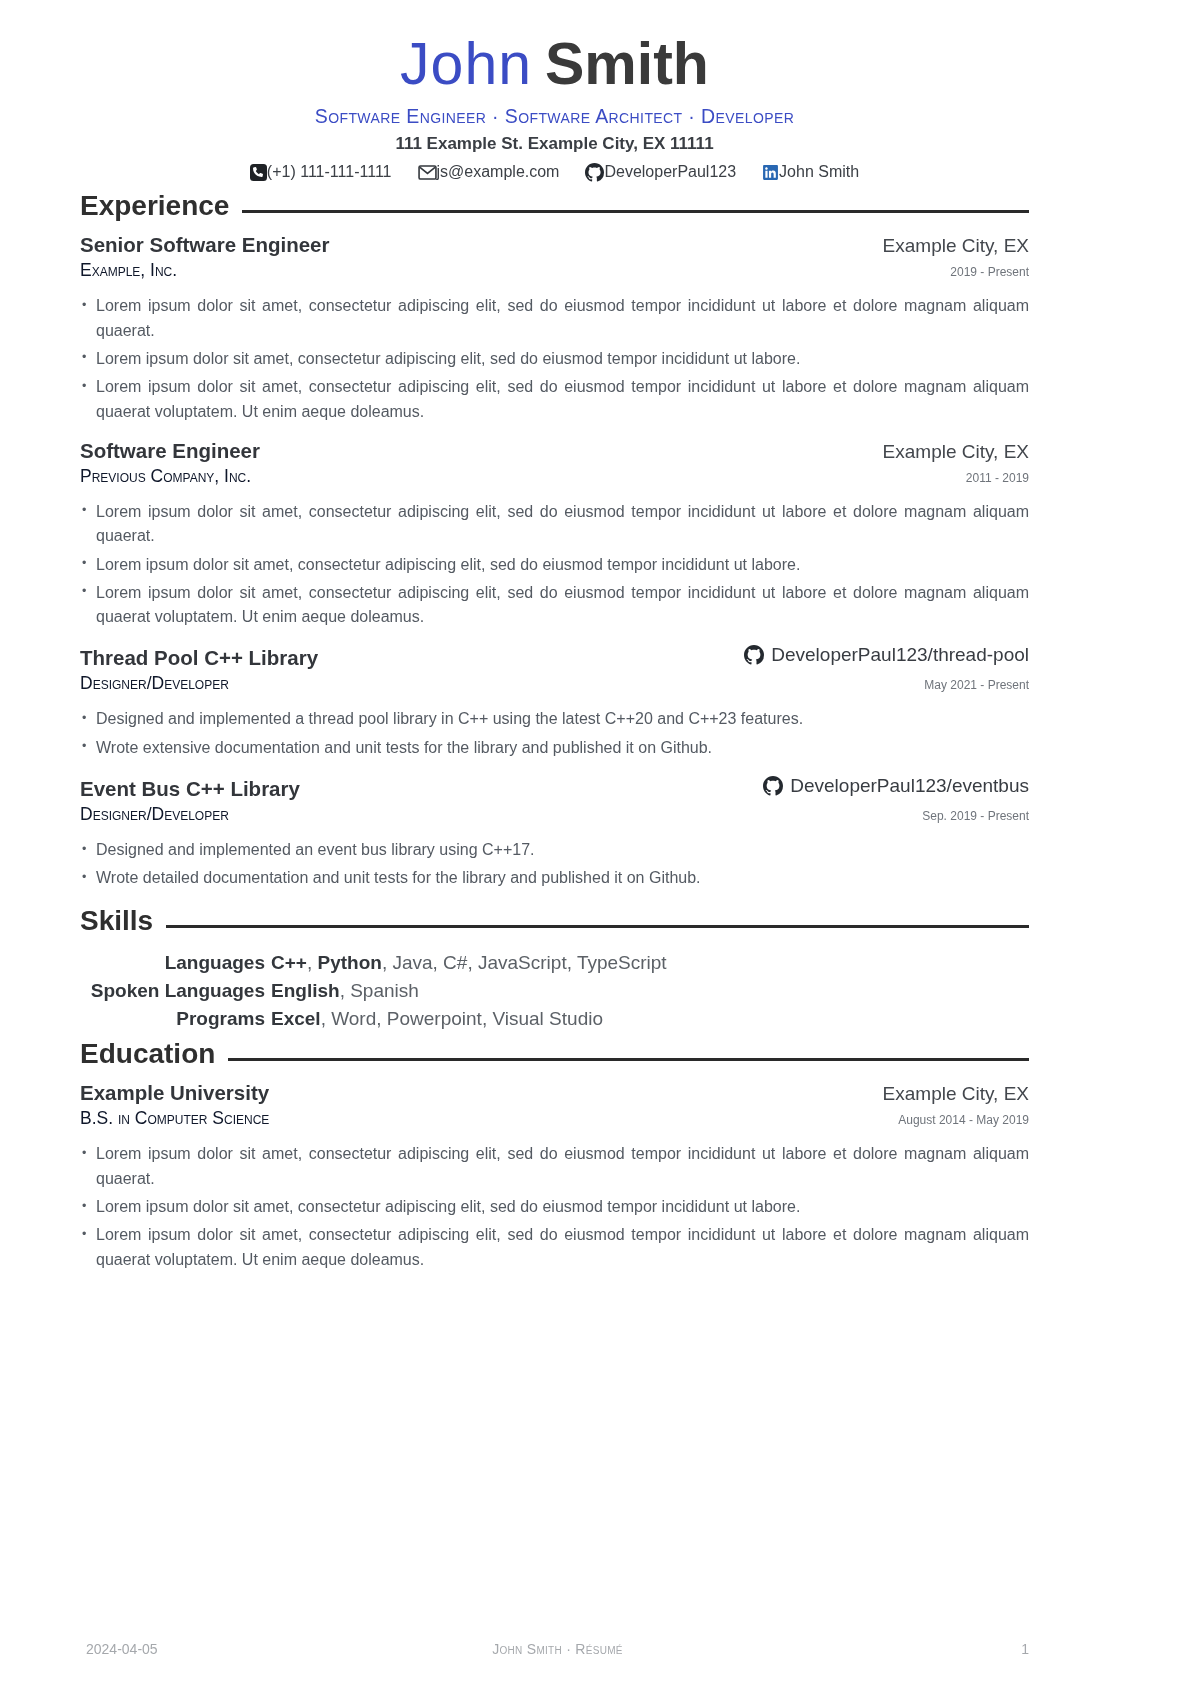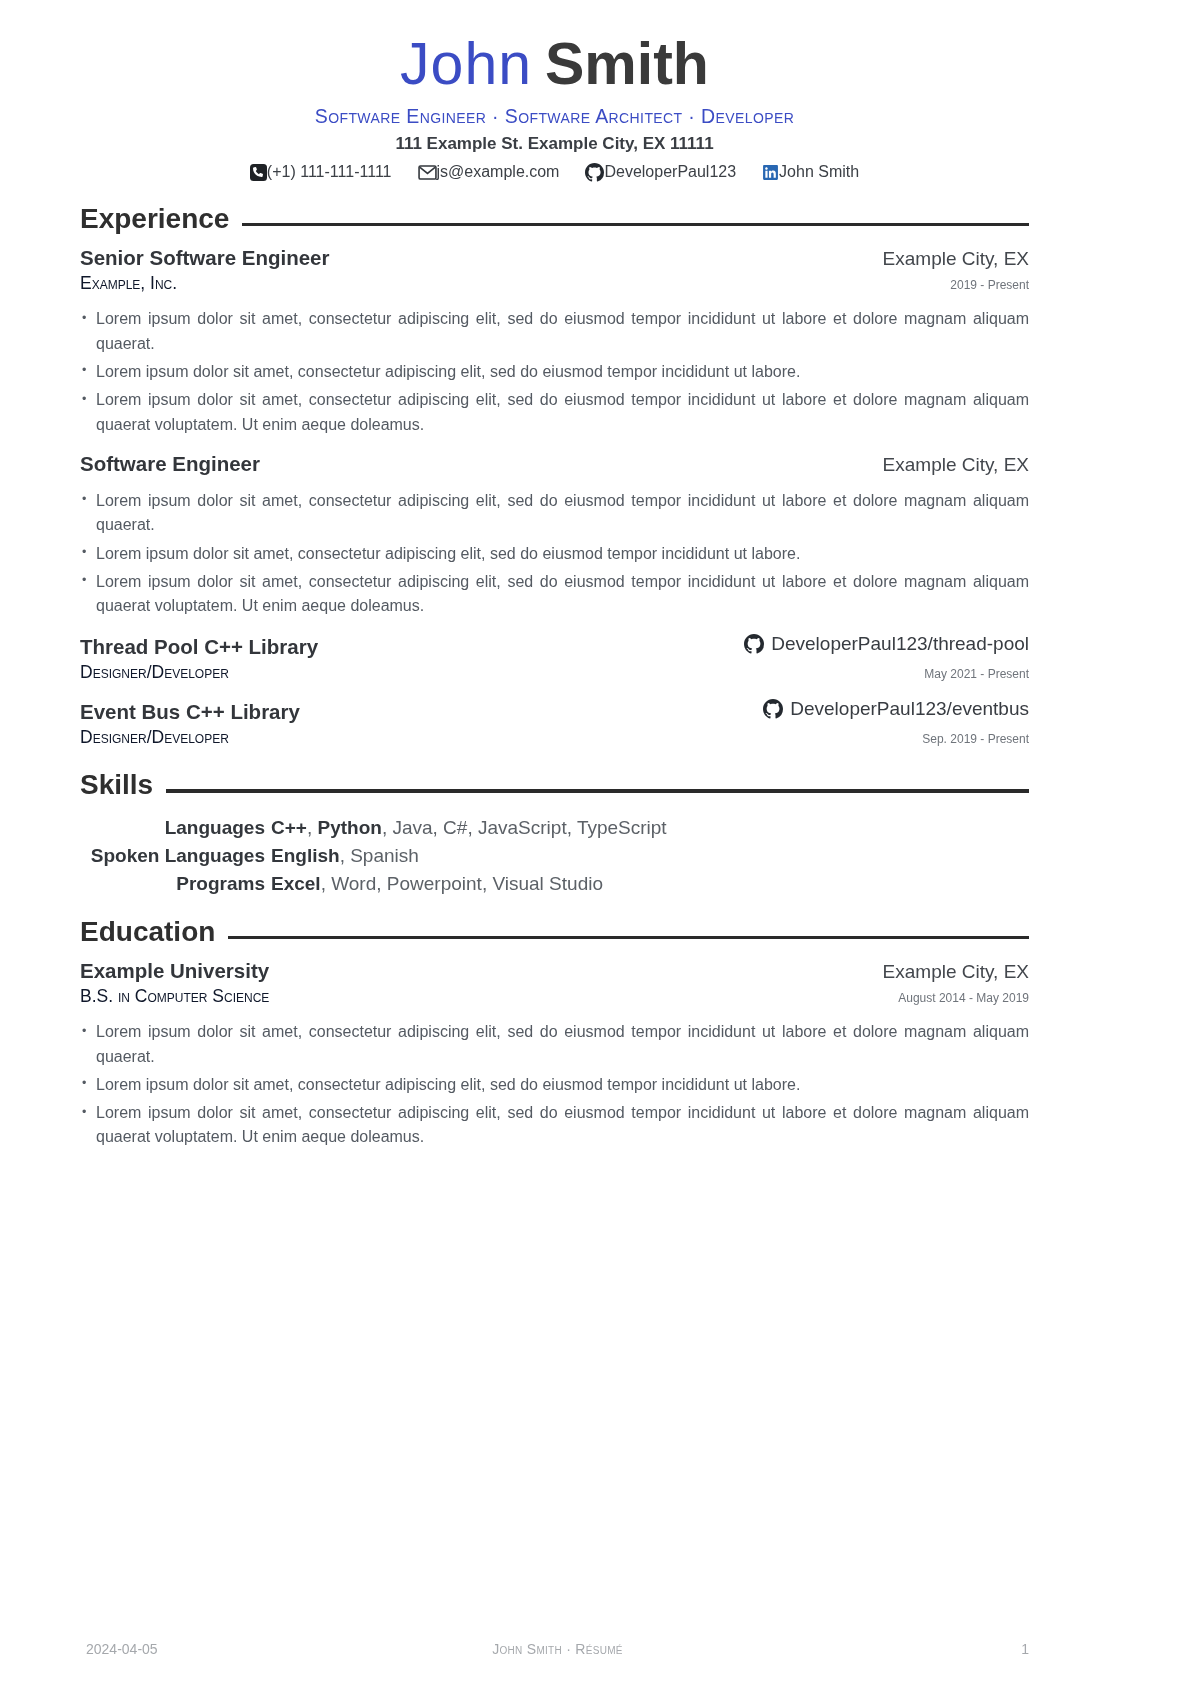--- a/index.html
+++ b/index.html
@@ -26,21 +26,21 @@
     gap:26px; font-size:16px; color:#3c4046;
   }
   .citem { display:inline-flex; align-items:center; }
   .phone-badge {
     width:17px; height:17px; background:#1f2226; border-radius:3.5px;
     display:inline-flex; align-items:center; justify-content:center;
   }
   .icon { display:inline-flex; align-items:center; }
 
   
-  .sec { display:flex; align-items:flex-end; gap:13px; margin-top:22px; margin-bottom:13px; }
+  .sec { display:flex; align-items:flex-end; gap:13px; margin-top:9px; margin-bottom:13px; }
   .sec h2 { margin:0; font-size:28px; font-weight:700; color:#2f2f2f; line-height:1.05; }
   .sec .rule { flex:1; height:3.5px; background:#2a2a2a; margin-bottom:7px; }
 
   .entry { margin-bottom:15px; }
   .erow  { display:flex; justify-content:space-between; align-items:baseline; }
   .etitle{ margin:0; font-size:20.5px; font-weight:700; color:#33363b; }
   .eloc  { font-size:19px; color:#43474d; }
   .erow2 { display:flex; justify-content:space-between; align-items:baseline; margin-top:3px; }
   .eorg  { font-size:17.5px; font-variant:small-caps; color:#0f172a; }
   .edates{ font-size:12px; color:#6f747b; }
@@ -139,20 +139,24 @@
       <li>Lorem ipsum dolor sit amet, consectetur adipiscing elit, sed do eiusmod tempor incididunt ut labore.</li>
       <li>Lorem ipsum dolor sit amet, consectetur adipiscing elit, sed do eiusmod tempor incididunt ut labore et dolore magnam ali­quam quaerat voluptatem. Ut enim aeque doleamus.</li>
     </ul>
   </div>
 
   <div class="entry">
     <div class="erow">
       <h3 class="etitle">Software Engineer</h3>
       <span class="eloc">Example City, EX</span>
     </div>
+    <div class="erow2">
+      <span class="eorg">Previous Company, Inc.</span>
+      <span class="edates">2011 - 2019</span>
+    </div>
     <ul class="bullets">
       <li>Lorem ipsum dolor sit amet, consectetur adipiscing elit, sed do eiusmod tempor incididunt ut labore et dolore magnam ali­quam quaerat.</li>
       <li>Lorem ipsum dolor sit amet, consectetur adipiscing elit, sed do eiusmod tempor incididunt ut labore.</li>
       <li>Lorem ipsum dolor sit amet, consectetur adipiscing elit, sed do eiusmod tempor incididunt ut labore et dolore magnam ali­quam quaerat voluptatem. Ut enim aeque doleamus.</li>
     </ul>
   </div>
 
 
   <div class="entry">
     <div class="erow">
@@ -163,38 +167,46 @@
               <path fill="#24292f" d="M8 0C3.58 0 0 3.58 0 8c0 3.54 2.29 6.53 5.47 7.59.4.07.55-.17.55-.38 0-.19-.01-.82-.01-1.49-2.01.37-2.53-.49-2.69-.94-.09-.23-.48-.94-.82-1.13-.28-.15-.68-.52-.01-.53.63-.01 1.08.58 1.23.82.72 1.21 1.87.87 2.33.66.07-.52.28-.87.51-1.07-1.78-.2-3.64-.89-3.64-3.95 0-.87.31-1.59.82-2.15-.08-.2-.36-1.02.08-2.12 0 0 .67-.21 2.2.82.64-.18 1.32-.27 2-.27s1.36.09 2 .27c1.53-1.04 2.2-.82 2.2-.82.44 1.1.16 1.92.08 2.12.51.56.82 1.27.82 2.15 0 3.07-1.87 3.75-3.65 3.95.29.25.54.73.54 1.48 0 1.07-.01 1.93-.01 2.2 0 .21.15.46.55.38A8.01 8.01 0 0 0 16 8c0-4.42-3.58-8-8-8z"></path>
             </svg>
           </span>
         <span>DeveloperPaul123/thread-pool</span>
       </span>
     </div>
     <div class="erow2">
       <span class="eorg">Designer/Developer</span>
       <span class="edates">May 2021 - Present</span>
     </div>
+    <ul class="bullets">
+      <li>Designed and implemented a thread pool library in C++ using the latest C++20 and C++23 features.</li>
+      <li>Wrote extensive documentation and unit tests for the library and published it on Github.</li>
+    </ul>
   </div>
 
   <div class="entry">
     <div class="erow">
       <h3 class="etitle">Event Bus C++ Library</h3>
       <span class="repo">
         <span class="icon">
             <svg width="20" height="20" viewBox="0 0 16 16">
               <path fill="#24292f" d="M8 0C3.58 0 0 3.58 0 8c0 3.54 2.29 6.53 5.47 7.59.4.07.55-.17.55-.38 0-.19-.01-.82-.01-1.49-2.01.37-2.53-.49-2.69-.94-.09-.23-.48-.94-.82-1.13-.28-.15-.68-.52-.01-.53.63-.01 1.08.58 1.23.82.72 1.21 1.87.87 2.33.66.07-.52.28-.87.51-1.07-1.78-.2-3.64-.89-3.64-3.95 0-.87.31-1.59.82-2.15-.08-.2-.36-1.02.08-2.12 0 0 .67-.21 2.2.82.64-.18 1.32-.27 2-.27s1.36.09 2 .27c1.53-1.04 2.2-.82 2.2-.82.44 1.1.16 1.92.08 2.12.51.56.82 1.27.82 2.15 0 3.07-1.87 3.75-3.65 3.95.29.25.54.73.54 1.48 0 1.07-.01 1.93-.01 2.2 0 .21.15.46.55.38A8.01 8.01 0 0 0 16 8c0-4.42-3.58-8-8-8z"></path>
             </svg>
           </span>
         <span>DeveloperPaul123/eventbus</span>
       </span>
     </div>
     <div class="erow2">
       <span class="eorg">Designer/Developer</span>
       <span class="edates">Sep. 2019 - Present</span>
     </div>
+    <ul class="bullets">
+      <li>Designed and implemented an event bus library using C++17.</li>
+      <li>Wrote detailed documentation and unit tests for the library and published it on Github.</li>
+    </ul>
   </div>
 
   <div class="sec">
     <h2>Skills</h2>
     <div class="rule"></div>
   </div>
 
   <div class="skills-grid">
     <div class="skill-label">Languages</div>
     <div class="skill-value"><span class="b">C++</span><span class="r">, </span><span class="b">Python</span><span class="r">, Java, C#, JavaScript, TypeScript</span></div>

